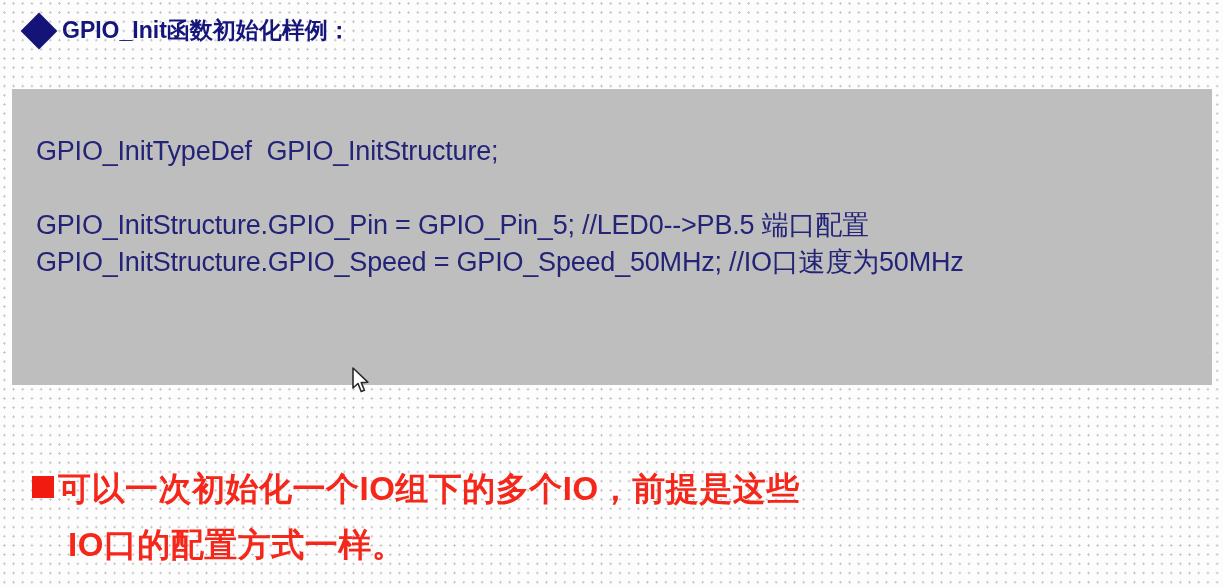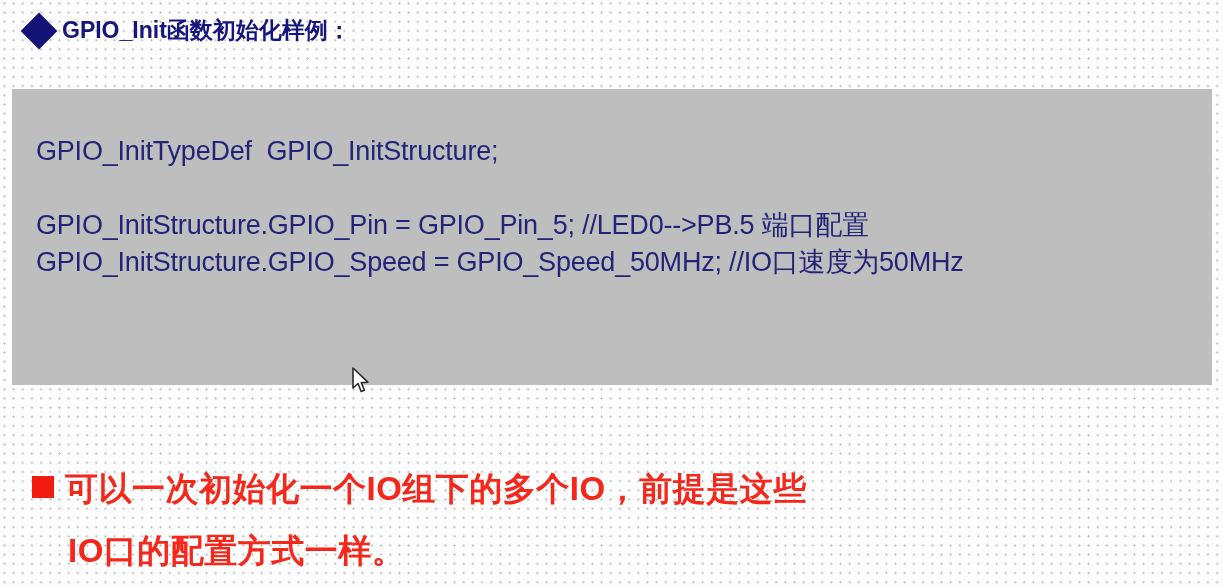--- a/index.html
+++ b/index.html
@@ -96,40 +96,40 @@
   
   #note {
     position: absolute;
     left: 32px;
     top: 466px;
     width: 1150px;
   }
   #note-first-row {
     display: flex;
     align-items: flex-start;
-    gap: 11px;
+    gap: 4px;
   }
   .square-bullet {
     width: 22px;
     height: 22px;
     background: #f21b10;
     flex: 0 0 auto;
     margin-top: 10px;
   }
   .note-line {
     font-size: 33px;
     font-weight: bold;
     color: #f5271a;
     line-height: 46px;
     white-space: nowrap;
     letter-spacing: 0.5px;
   }
   #note-line2 {
     margin-left: 36px;
-    margin-top: 16px;
+    margin-top: 10px;
   }
 </style>
 </head>
 <body>
 
 <div id="slide">
 
   <div id="title-row">
     <span class="diamond-bullet"></span>
     <span id="title-text">GPIO_Init函数初始化样例：</span>

